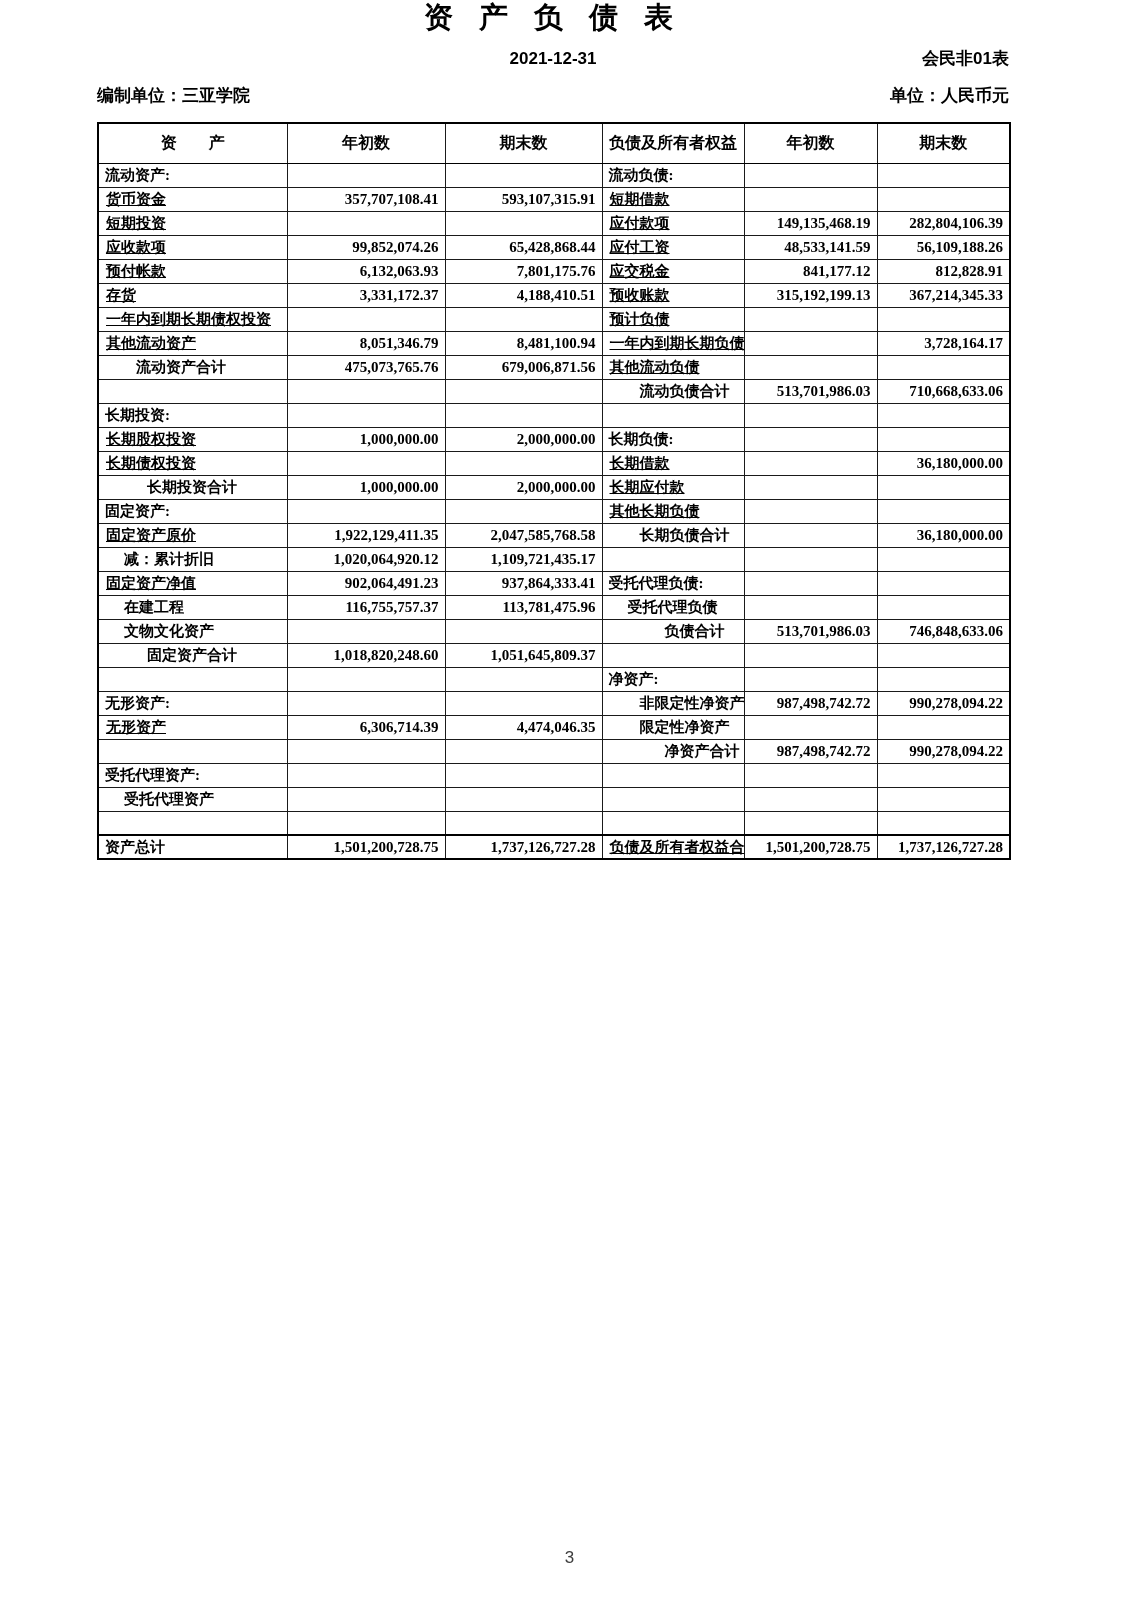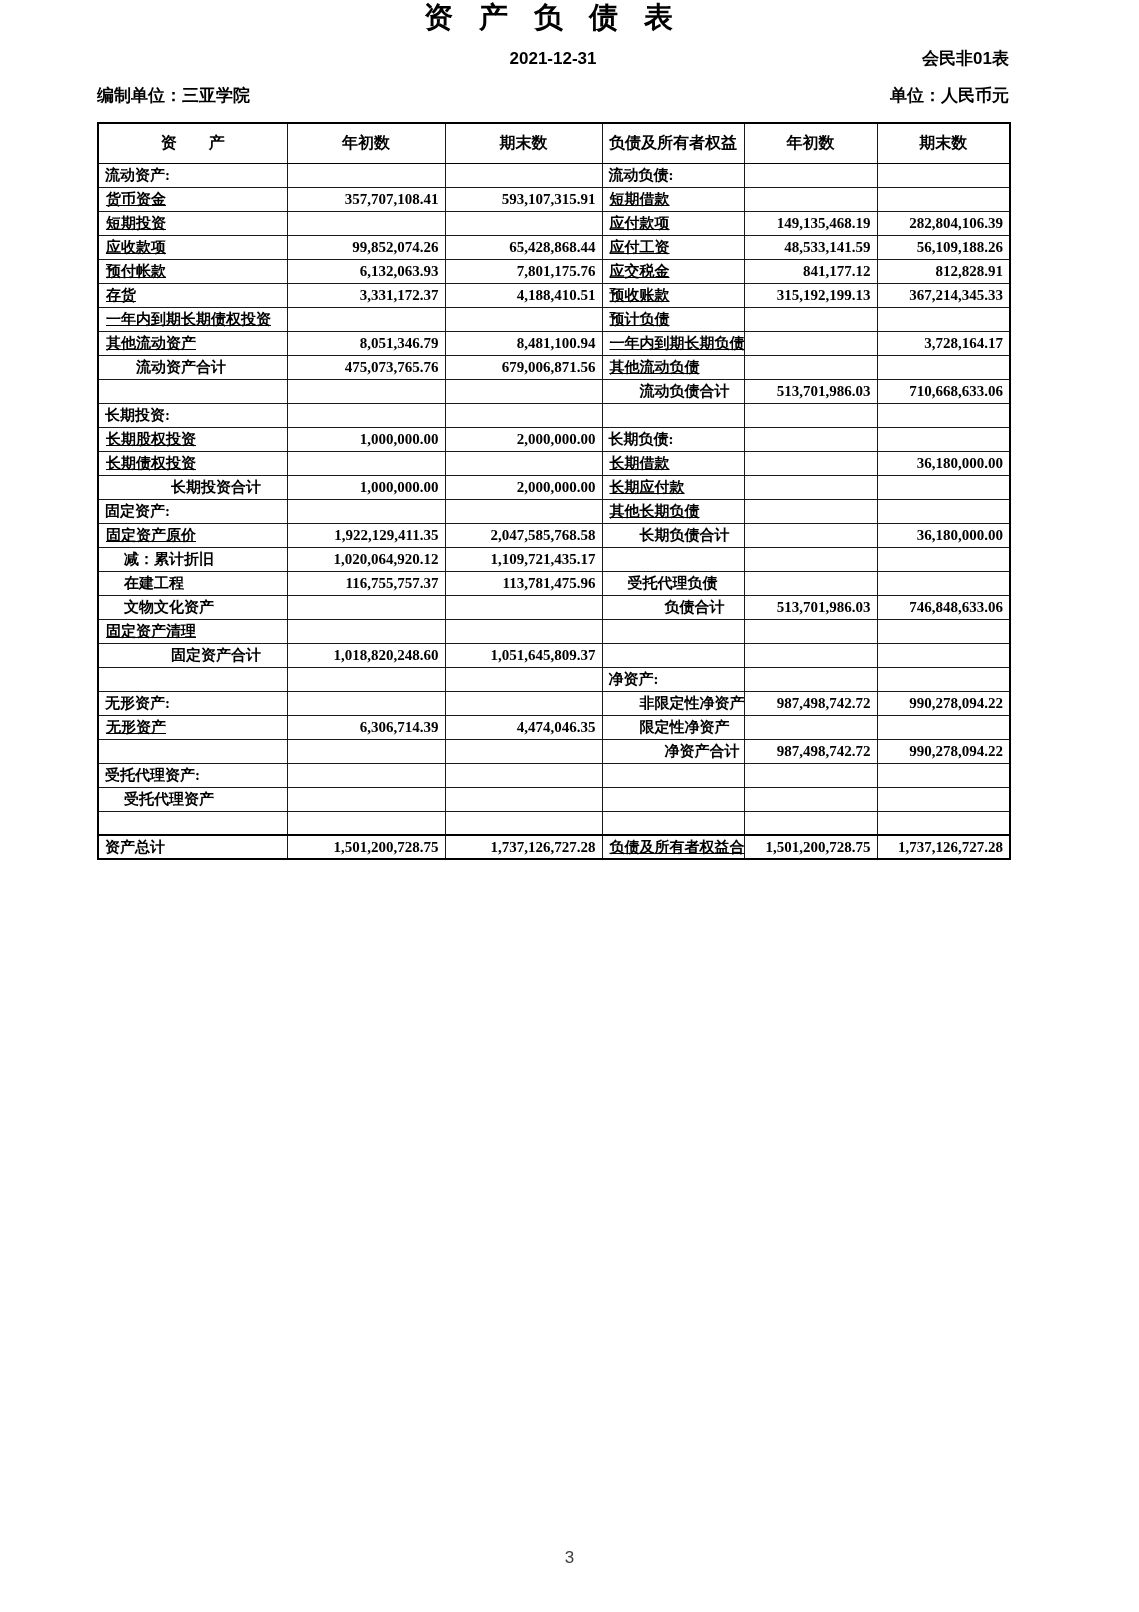--- a/index.html
+++ b/index.html
@@ -74,21 +74,21 @@
     height: 24px;
     font-size: 15px;
     vertical-align: middle;
   }
   td.lbl { text-align: left; }
   td.num { text-align: right; padding-right: 6px; }
   .ind0 { padding-left: 6px; }
   .ind1 { padding-left: 7px; text-decoration: underline; }
   .ind2 { padding-left: 25px; }
   .ind3 { padding-left: 37px; }
-  .ind4 { padding-left: 72px; }
+  .ind4 { padding-left: 48px; }
   .ind5 { padding-left: 62px; }
   tr.total-row td {
     border-top: 2px solid #000000;
     height: 28px;
   }
   .page-number {
     position: absolute;
     top: 1548px;
     left: 0;
     width: 100%;
@@ -266,42 +266,42 @@
           </tr>
           <tr>
             <td class="lbl ind2">减：累计折旧</td>
             <td class="num">1,020,064,920.12</td>
             <td class="num">1,109,721,435.17</td>
             <td class="lbl ind0"></td>
             <td class="num"></td>
             <td class="num"></td>
           </tr>
           <tr>
+            <td class="lbl ind1">固定资产净值</td>
+            <td class="num">902,064,491.23</td>
+            <td class="num">937,864,333.41</td>
+            <td class="lbl ind0">受托代理负债:</td>
+            <td class="num"></td>
+            <td class="num"></td>
+          </tr>
+          <tr>
             <td class="lbl ind2">在建工程</td>
             <td class="num">116,755,757.37</td>
             <td class="num">113,781,475.96</td>
             <td class="lbl ind2">受托代理负债</td>
             <td class="num"></td>
             <td class="num"></td>
           </tr>
           <tr>
             <td class="lbl ind2">文物文化资产</td>
             <td class="num"></td>
             <td class="num"></td>
             <td class="lbl ind5">负债合计</td>
             <td class="num">513,701,986.03</td>
             <td class="num">746,848,633.06</td>
-          </tr>
-          <tr>
-            <td class="lbl ind1">固定资产清理</td>
-            <td class="num"></td>
-            <td class="num"></td>
-            <td class="lbl ind0"></td>
-            <td class="num"></td>
-            <td class="num"></td>
           </tr>
           <tr>
             <td class="lbl ind4">固定资产合计</td>
             <td class="num">1,018,820,248.60</td>
             <td class="num">1,051,645,809.37</td>
             <td class="lbl ind0"></td>
             <td class="num"></td>
             <td class="num"></td>
           </tr>
           <tr>

